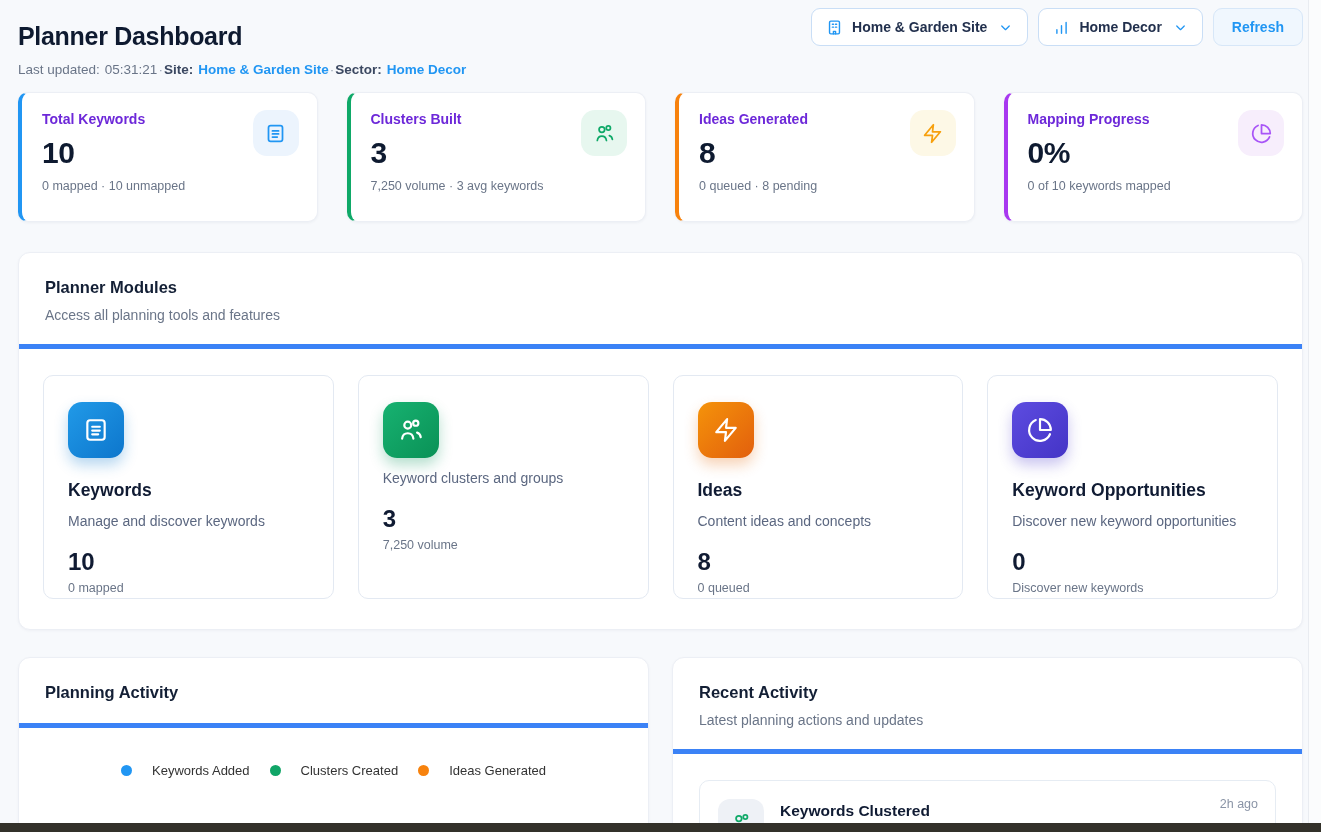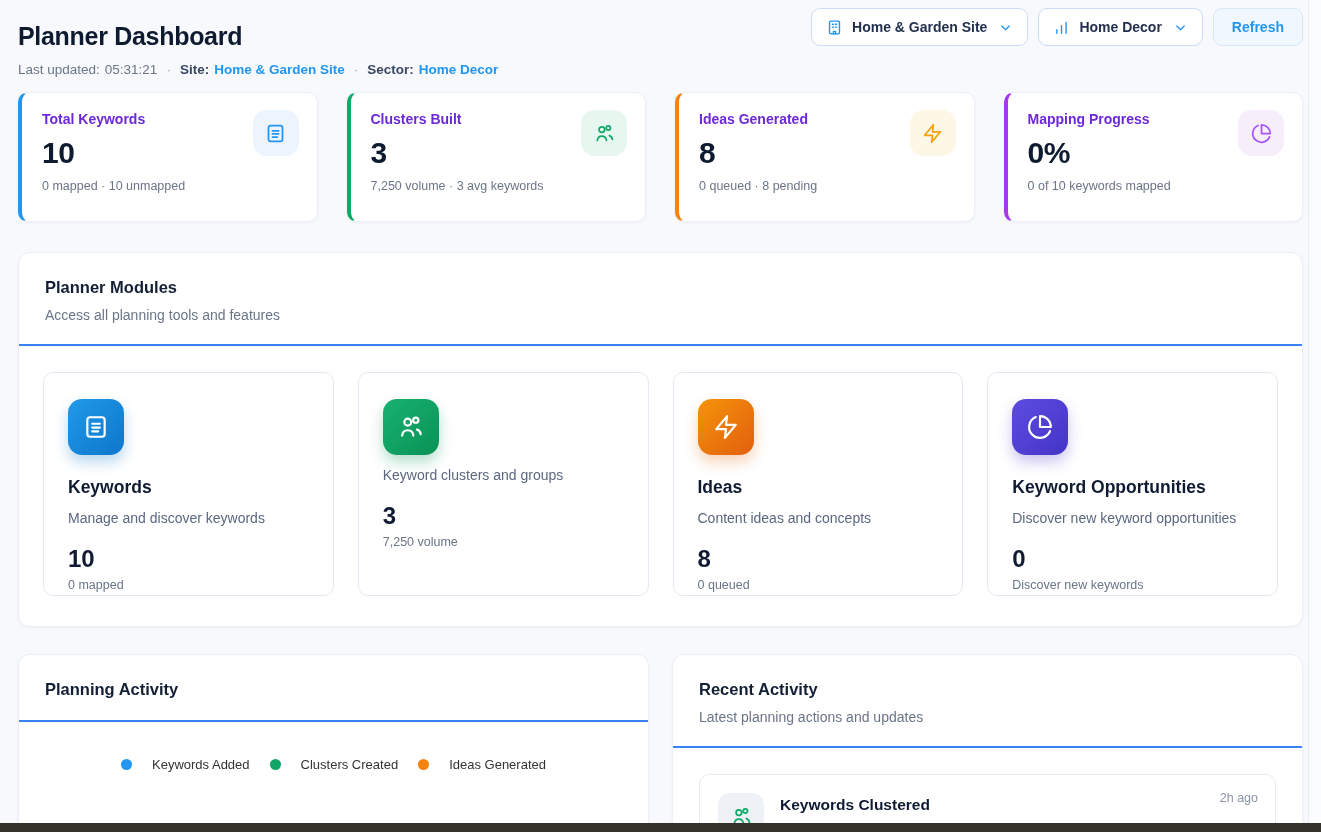--- a/index.html
+++ b/index.html
@@ -8,21 +8,21 @@
     position: relative;
     background: #f7f9fc;
     font-family: "Liberation Sans", sans-serif;
     color: #101b33;
   }
   .page { padding: 0 18px; position: relative; height: 100%; }
 
   
   .hdr { position: relative; padding-top: 22px; }
   .hdr h1 { font-size: 25px; font-weight: 800; color: #0e1a30; letter-spacing: -0.3px; }
-  .meta { margin-top: 11px; font-size: 13.5px; color: #6a7588; display: flex; align-items: center; gap: 9px; }
+  .meta { margin-top: 11px; font-size: 13.5px; color: #6a7588; display: flex; align-items: center; gap: 1px; }
   .meta .lbl { color: #3b4861; font-weight: 700; }
   .meta .dot { color: #9aa5b5; }
   .meta a { color: #2196f3; font-weight: 600; text-decoration: none; cursor: pointer; }
   .meta .pair { display: flex; gap: 5px; }
   .hdr-actions { position: absolute; top: 8px; right: 0; display: flex; gap: 10px; }
   .btn {
     height: 38px; border-radius: 9px; border: 1px solid #c9def6; background: #fff;
     display: inline-flex; align-items: center; gap: 9px; padding: 0 14px;
     font-size: 14px; font-weight: 700; color: #22304d; cursor: pointer;
     font-family: "Liberation Sans", sans-serif;
@@ -54,21 +54,21 @@
   .chip-blue   { background: #ecf4fd; color: #2196f3; }
   .chip-green  { background: #e7f7ef; color: #0fa968; }
   .chip-yellow { background: #fdf8e6; color: #f7a00d; }
   .chip-purple { background: #f7eefc; color: #a855f7; }
 
   
   .panel {
     background: #fff; border: 1px solid #eceff5; border-radius: 12px;
     box-shadow: 0 1px 3px rgba(20, 35, 70, 0.04);
   }
-  .panel-head { padding: 25px 26px 21px; border-bottom: 2px solid #3b82f6; }
+  .panel-head { padding: 25px 26px 21px; border-bottom: 5px solid #3b82f6; }
   .panel-title { font-size: 16.5px; font-weight: 700; color: #131f35; }
   .panel-sub { margin-top: 10px; font-size: 14px; color: #6a7588; }
 
   .modules-panel { margin-top: 30px; }
   .modules-grid { display: grid; grid-template-columns: repeat(4, 1fr); gap: 24px; padding: 26px 24px 30px; }
   .module-card { border: 1px solid #e3e9f2; border-radius: 10px; padding: 26px 24px; height: 224px; cursor: pointer; background: #fff; }
   .module-icon {
     width: 56px; height: 56px; border-radius: 14px; color: #fff;
     display: flex; align-items: center; justify-content: center;
   }

